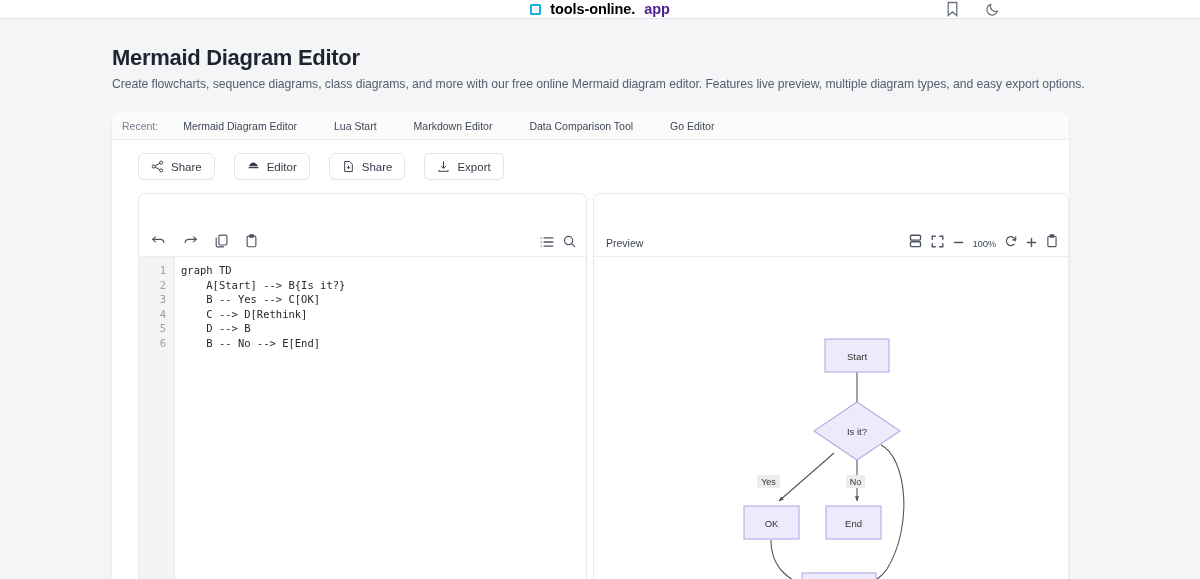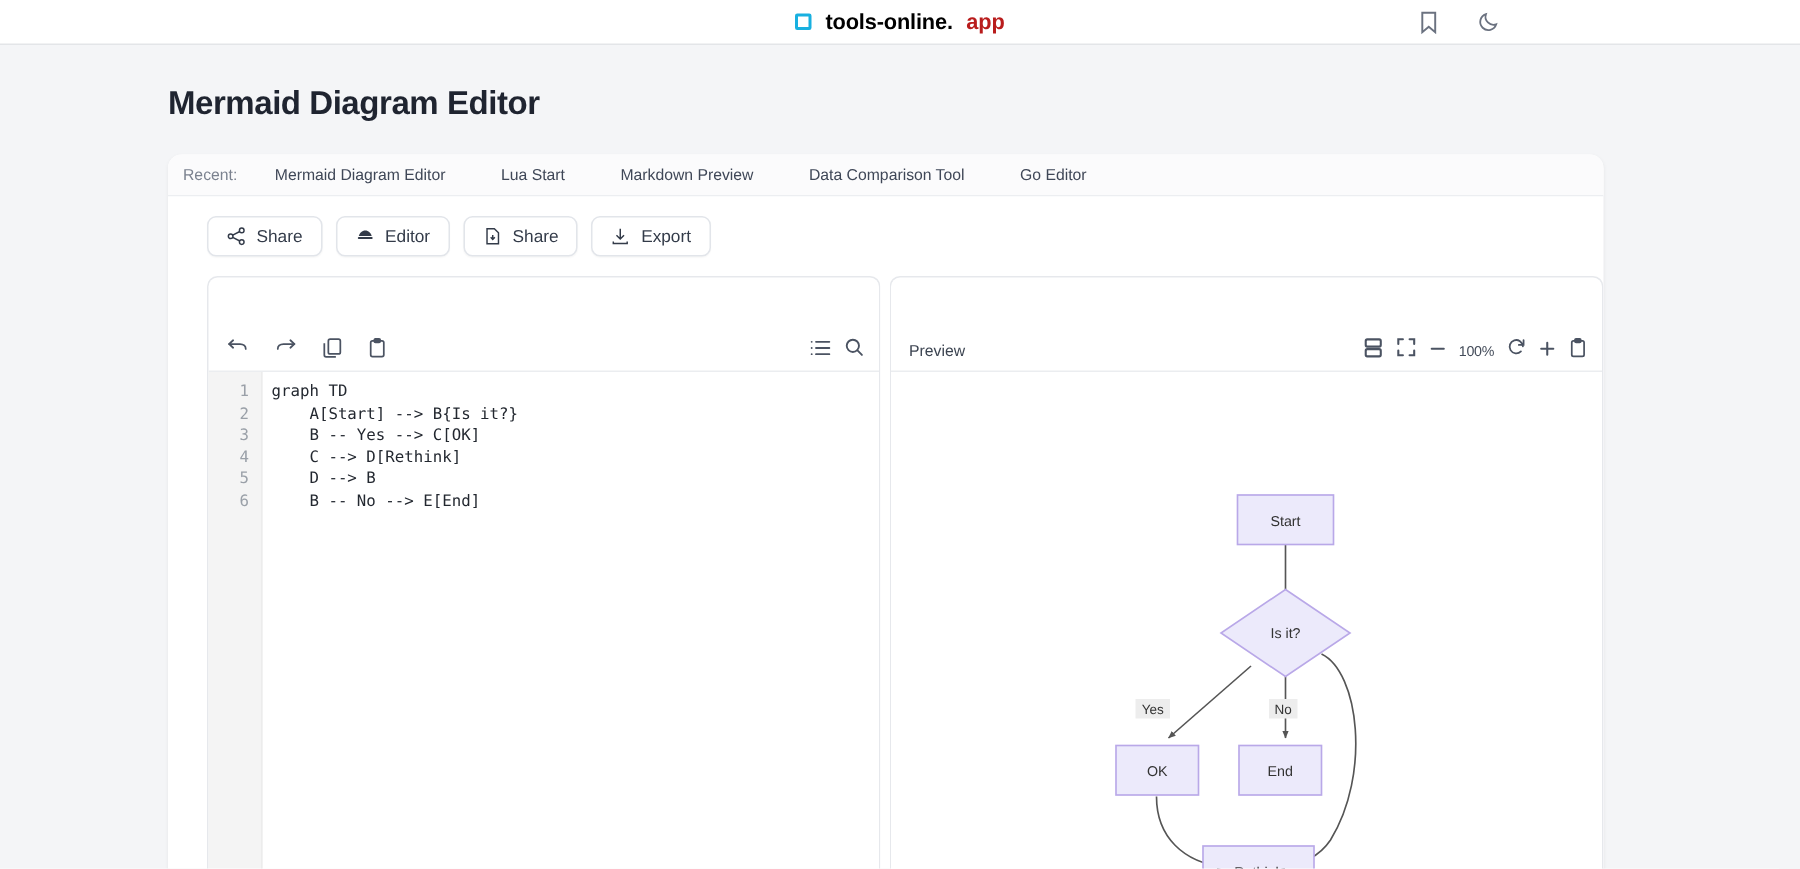--- a/index.html
+++ b/index.html
@@ -8,42 +8,42 @@
     width: 1200px; height: 579px;
     overflow: hidden;
     background: #f4f5f7;
     font-family: "Liberation Sans", sans-serif;
     -webkit-font-smoothing: antialiased;
   }
 
   
   .browser-bar {
     position: relative;
-    height: 30px;
+    height: 19px;
     background: #ffffff;
     border-bottom: 1px solid #e3e5e8;
     display: flex;
     align-items: center;
     justify-content: center;
   }
   .url-wrap {
     display: flex;
     align-items: center;
     gap: 9px;
     font-size: 14.5px;
     font-weight: bold;
     letter-spacing: -0.1px;
   }
   .url-favicon {
     width: 11px; height: 11px;
     border: 2.5px solid #18b0e0;
     border-radius: 1.5px;
     display: inline-block;
   }
-  .url-tld { color: #b91c1c; }
+  .url-tld { color: #4c1d95; }
   .browser-actions {
     position: absolute;
     right: 200px;
     display: flex;
     align-items: center;
     gap: 26px;
   }
   .browser-actions svg { display: block; }
 
   
@@ -92,21 +92,21 @@
     margin-right: 25px;
     white-space: nowrap;
     cursor: pointer;
   }
   .recent-link:last-child { margin-right: 15px; }
 
   
   .action-bar {
     display: flex;
     align-items: center;
-    gap: 9px;
+    gap: 19px;
     padding: 13px 0 13px 26px;
   }
   .btn {
     display: inline-flex;
     align-items: center;
     gap: 7px;
     height: 27px;
     padding: 0 12px;
     border: 1px solid #e2e5ea;
     border-radius: 6px;
@@ -203,28 +203,29 @@
         <path d="M13.3 9.8A5.7 5.7 0 0 1 6 2.6a5.8 5.8 0 1 0 7.3 7.2z"></path>
       </svg>
     </span>
   </div>
 </div>
 
 <div class="page">
   <div class="page-inner">
 
     <h1 class="page-title">Mermaid Diagram Editor</h1>
+    <p class="page-sub">Create flowcharts, sequence diagrams, class diagrams, and more with our free online Mermaid diagram editor. Features live preview, multiple diagram types, and easy export options.</p>
 
     <div class="card">
 
       <div class="recent-bar">
         <span class="recent-label">Recent:</span>
         <span class="recent-link">Mermaid Diagram Editor</span>
         <span class="recent-link">Lua Start</span>
-        <span class="recent-link">Markdown Preview</span>
+        <span class="recent-link">Markdown Editor</span>
         <span class="recent-link">Data Comparison Tool</span>
         <span class="recent-link">Go Editor</span>
       </div>
 
       <div class="action-bar">
         <button class="btn">
           <span>
             <svg width="13" height="13" viewBox="0 0 16 16" fill="none" stroke="#333b49" stroke-width="1.2">
               <circle cx="12.5" cy="3.2" r="1.9"></circle>
                 <circle cx="3.4" cy="8" r="1.9"></circle>

